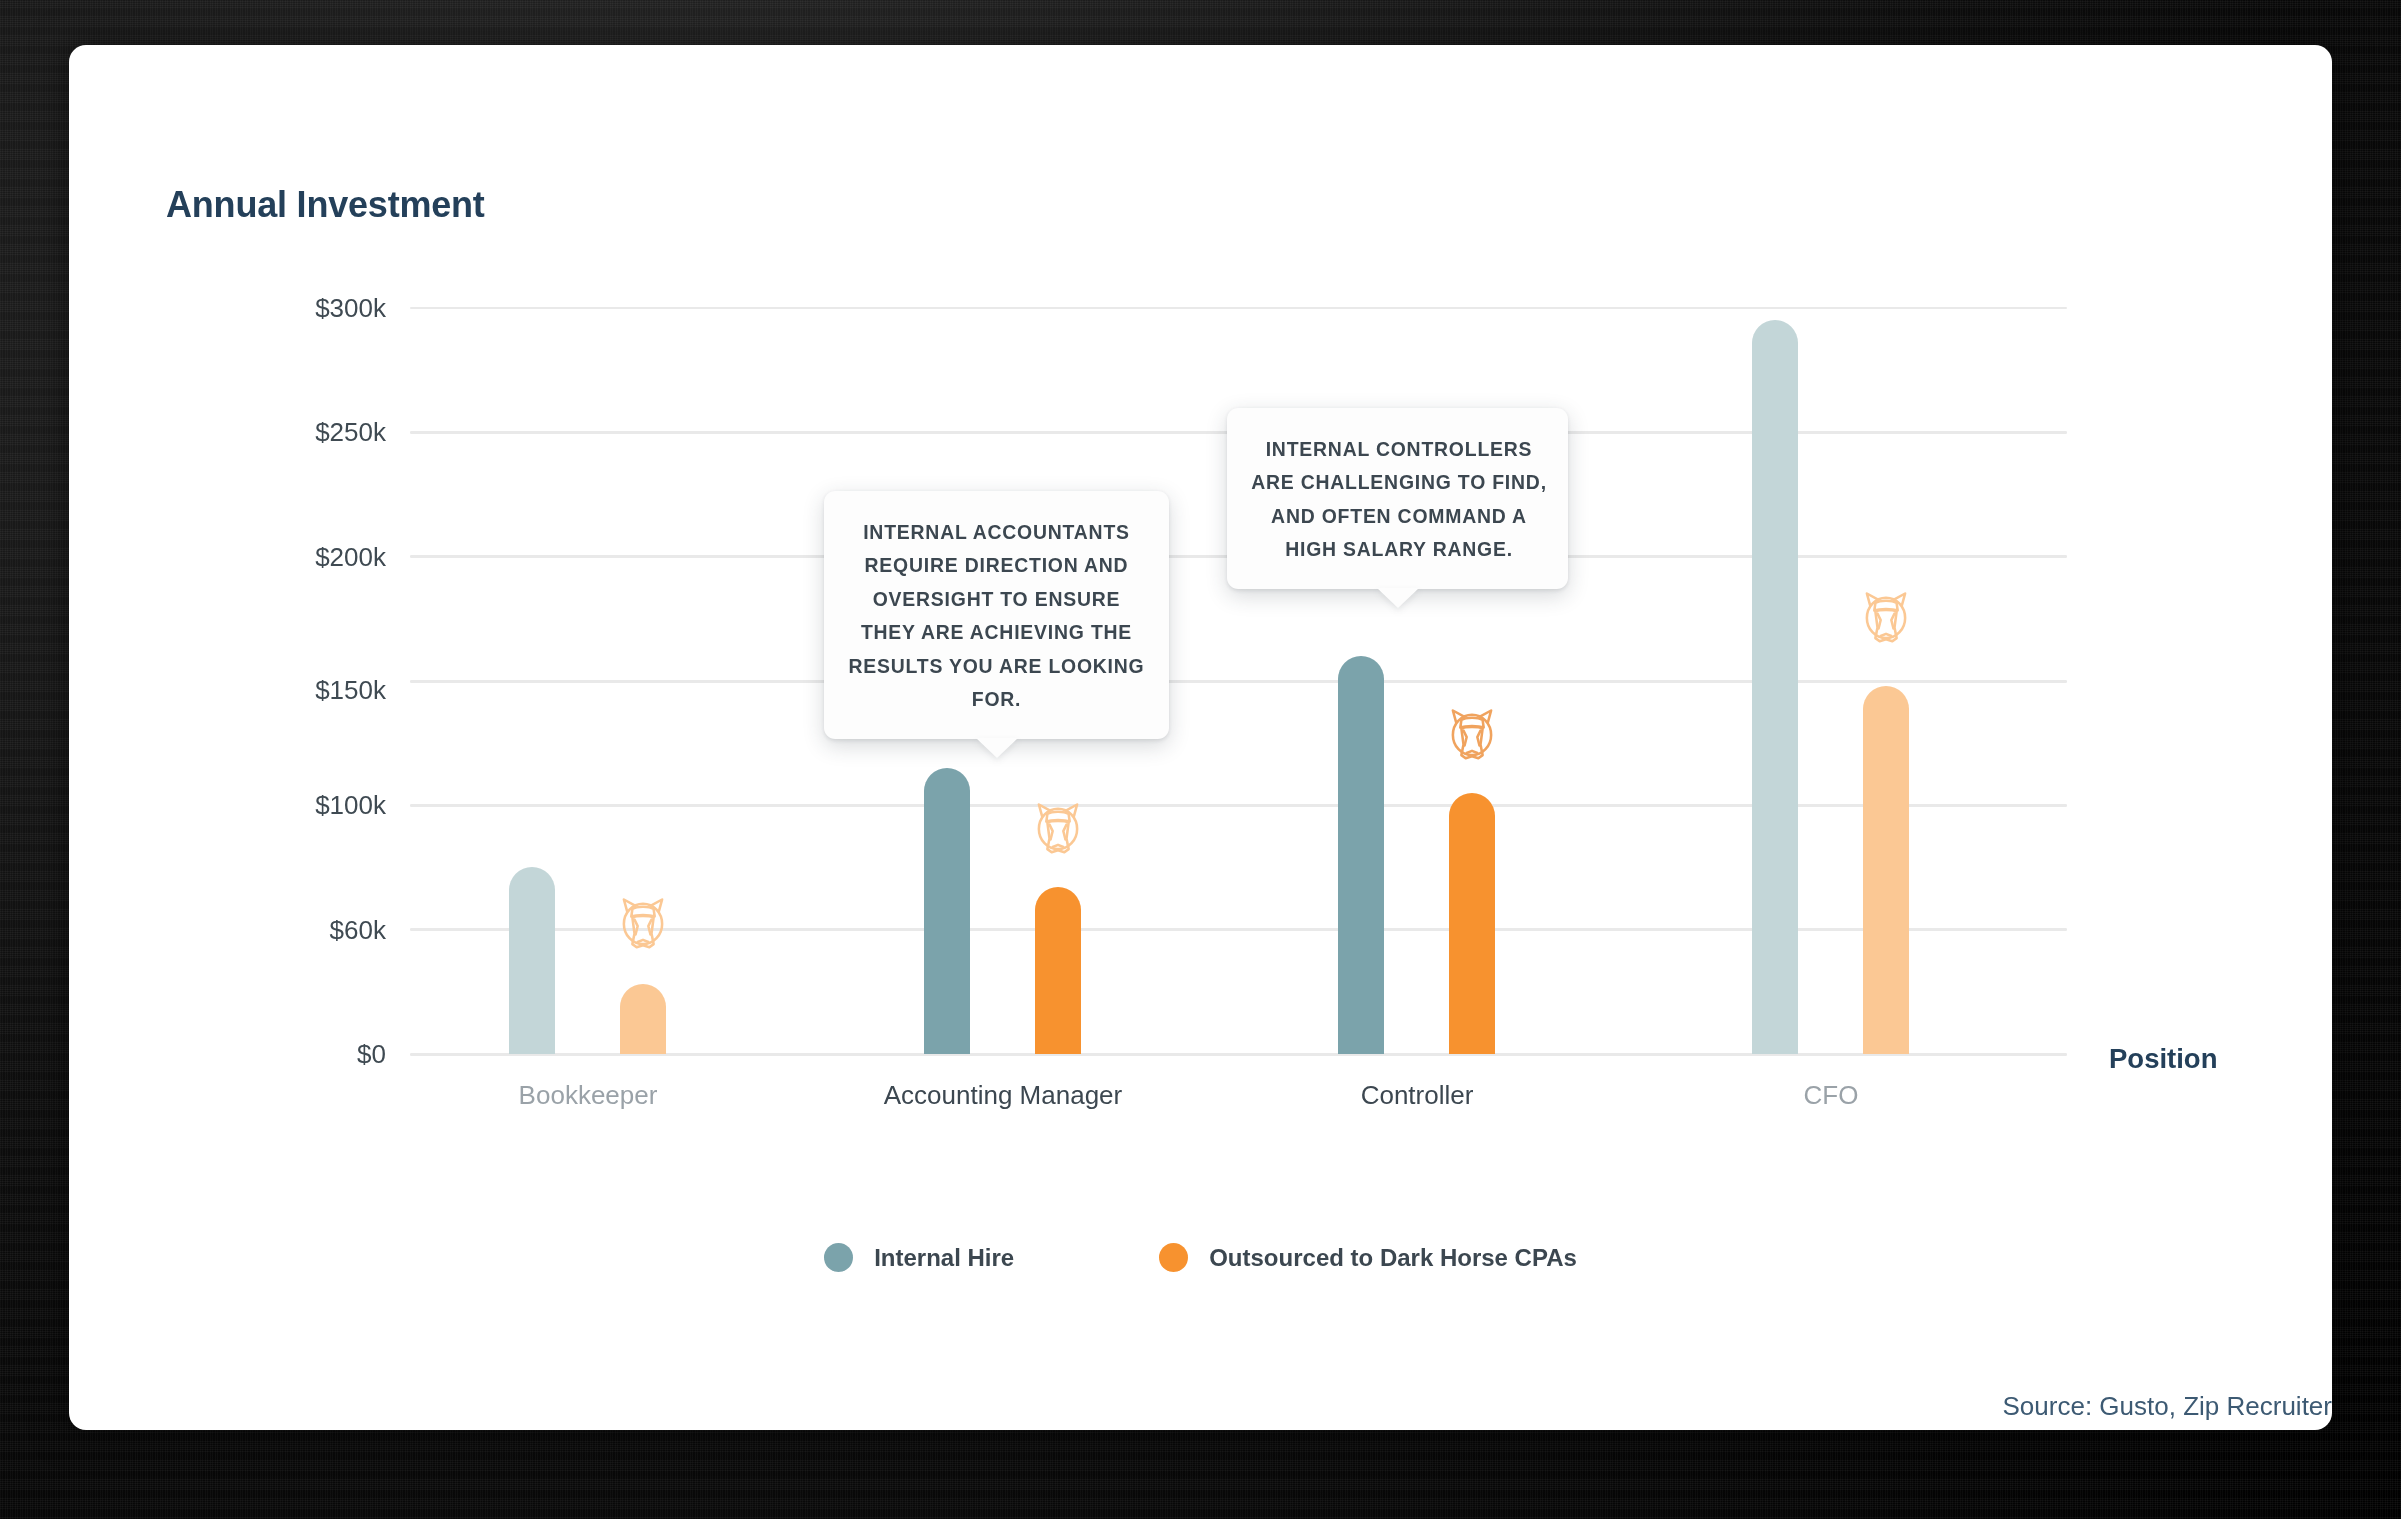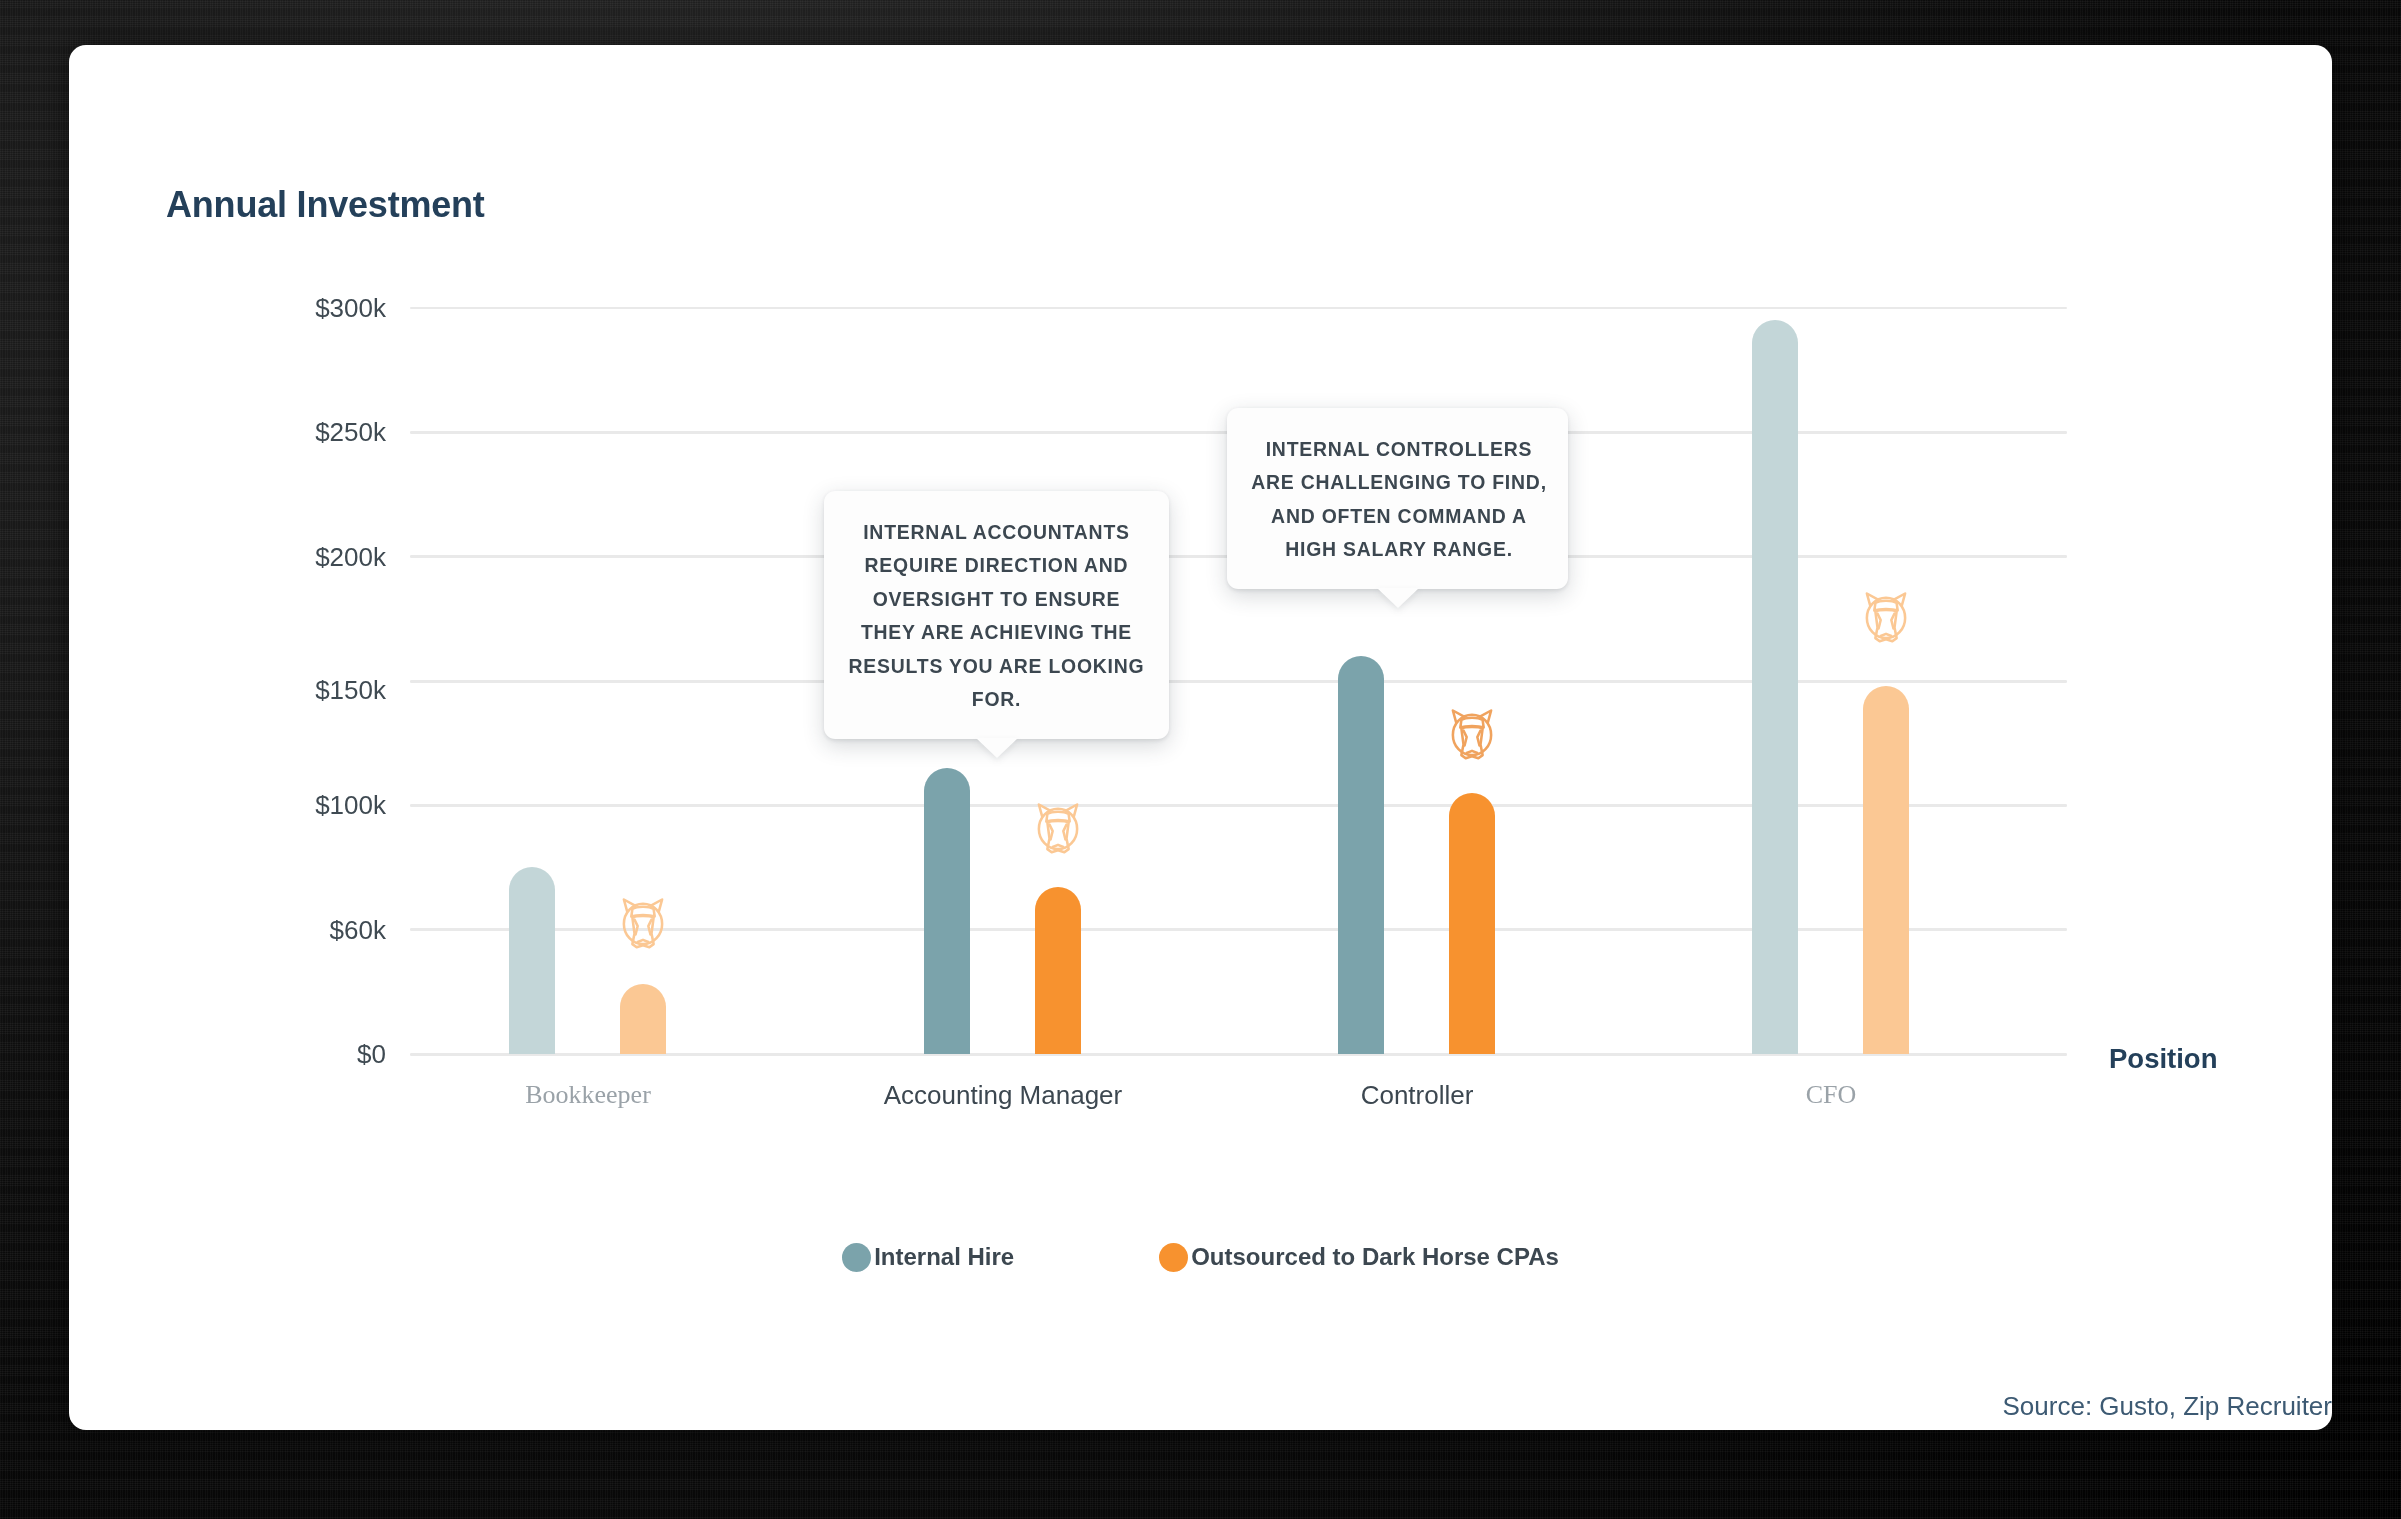--- a/index.html
+++ b/index.html
@@ -86,21 +86,21 @@
   .horse svg { width: 100%; height: 100%; display: block; }
 
   .xlabel {
     position: absolute;
     top: 746px;
     margin-top: 26px;
     transform: translateX(-50%);
     white-space: nowrap;
     font-size: 26px;
   }
-  .xlabel.dim { color: #9aa2a8; font-family: Liberation Serif, serif; }
+  .xlabel.dim { color: #9aa2a8; }
   .xlabel.strong { color: #3c4750; }
 
   .axis-title {
     position: absolute;
     left: 2040px; top: 998px;
     font-size: 27.5px;
     font-weight: 700;
     color: #24405a;
   }
 
@@ -131,21 +131,21 @@
   #callout-controller { left: 1158px; top: 363px; width: 341px; padding-left: 24px; }
 
   
   .legend {
     position: absolute;
     left: 0; right: 0; top: 1198px;
     display: flex;
     justify-content: center;
     gap: 145px;
   }
-  .legend-item { display: flex; gap: 3px; }
+  .legend-item { display: flex; align-items: center; gap: 21px; }
   .legend-dot { width: 29px; height: 29px; border-radius: 50%; }
   .legend-label {
     font-size: 24px; font-weight: 700; color: #3c4750;
   }
 
   .source {
     position: absolute;
     left: 0; right: 0; top: 1346px;
     text-align: right;
     font-size: 26px;

